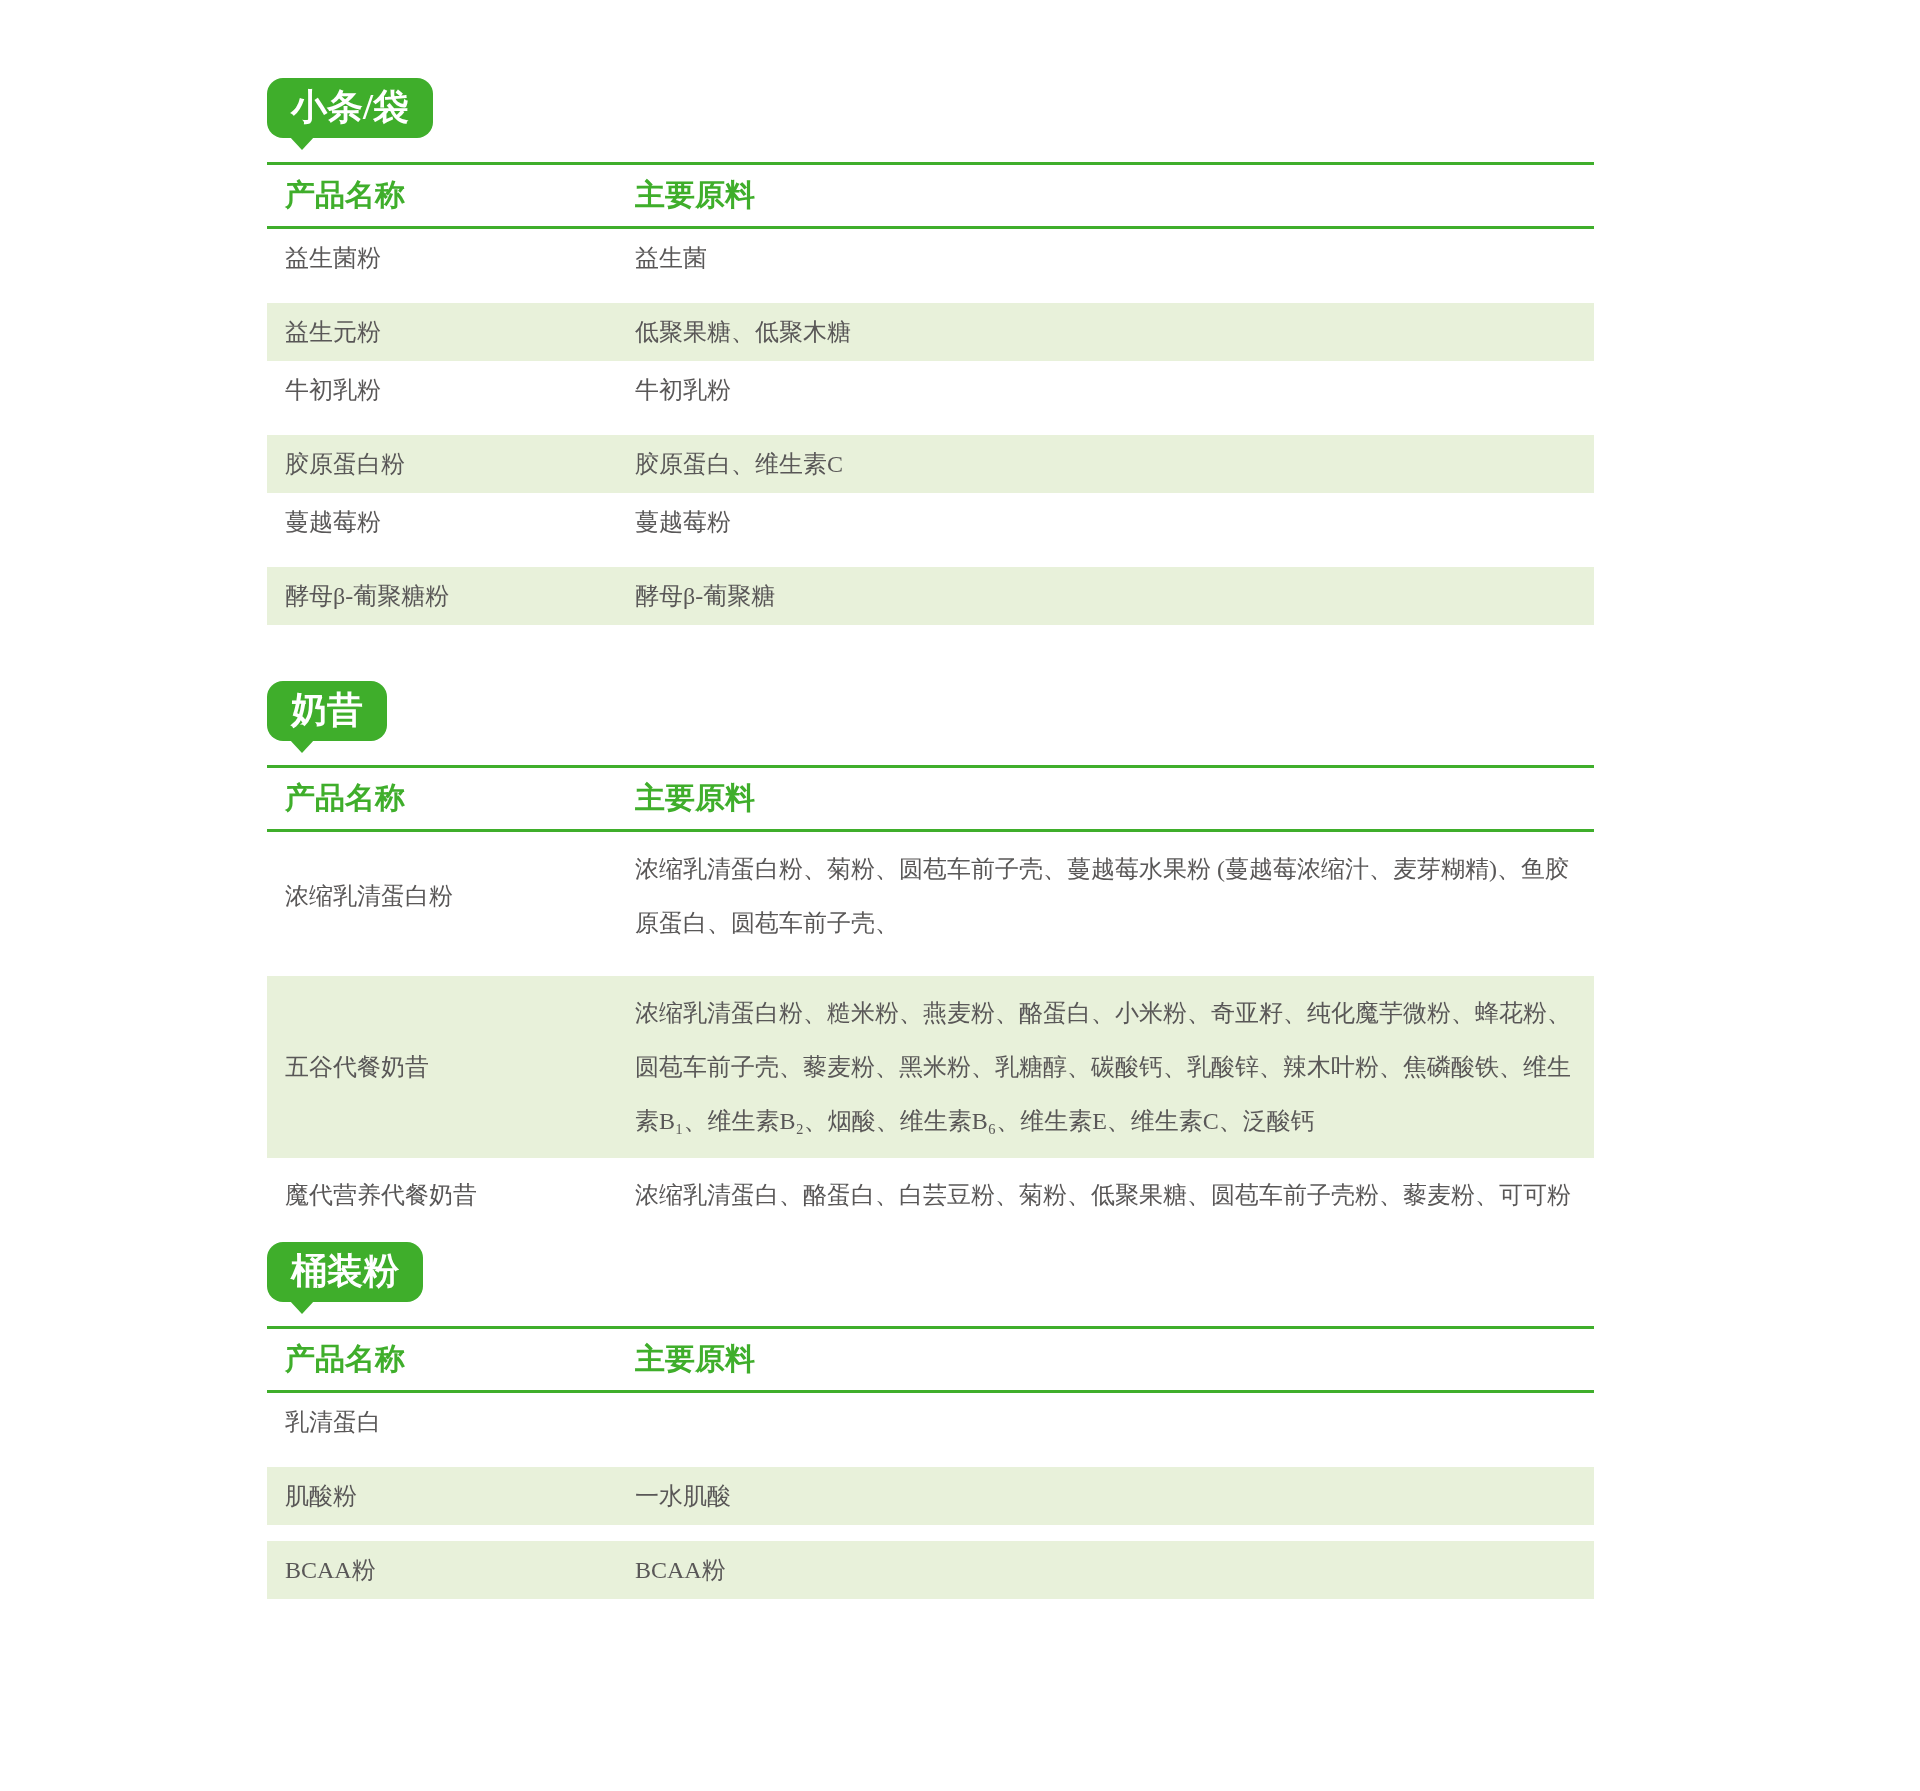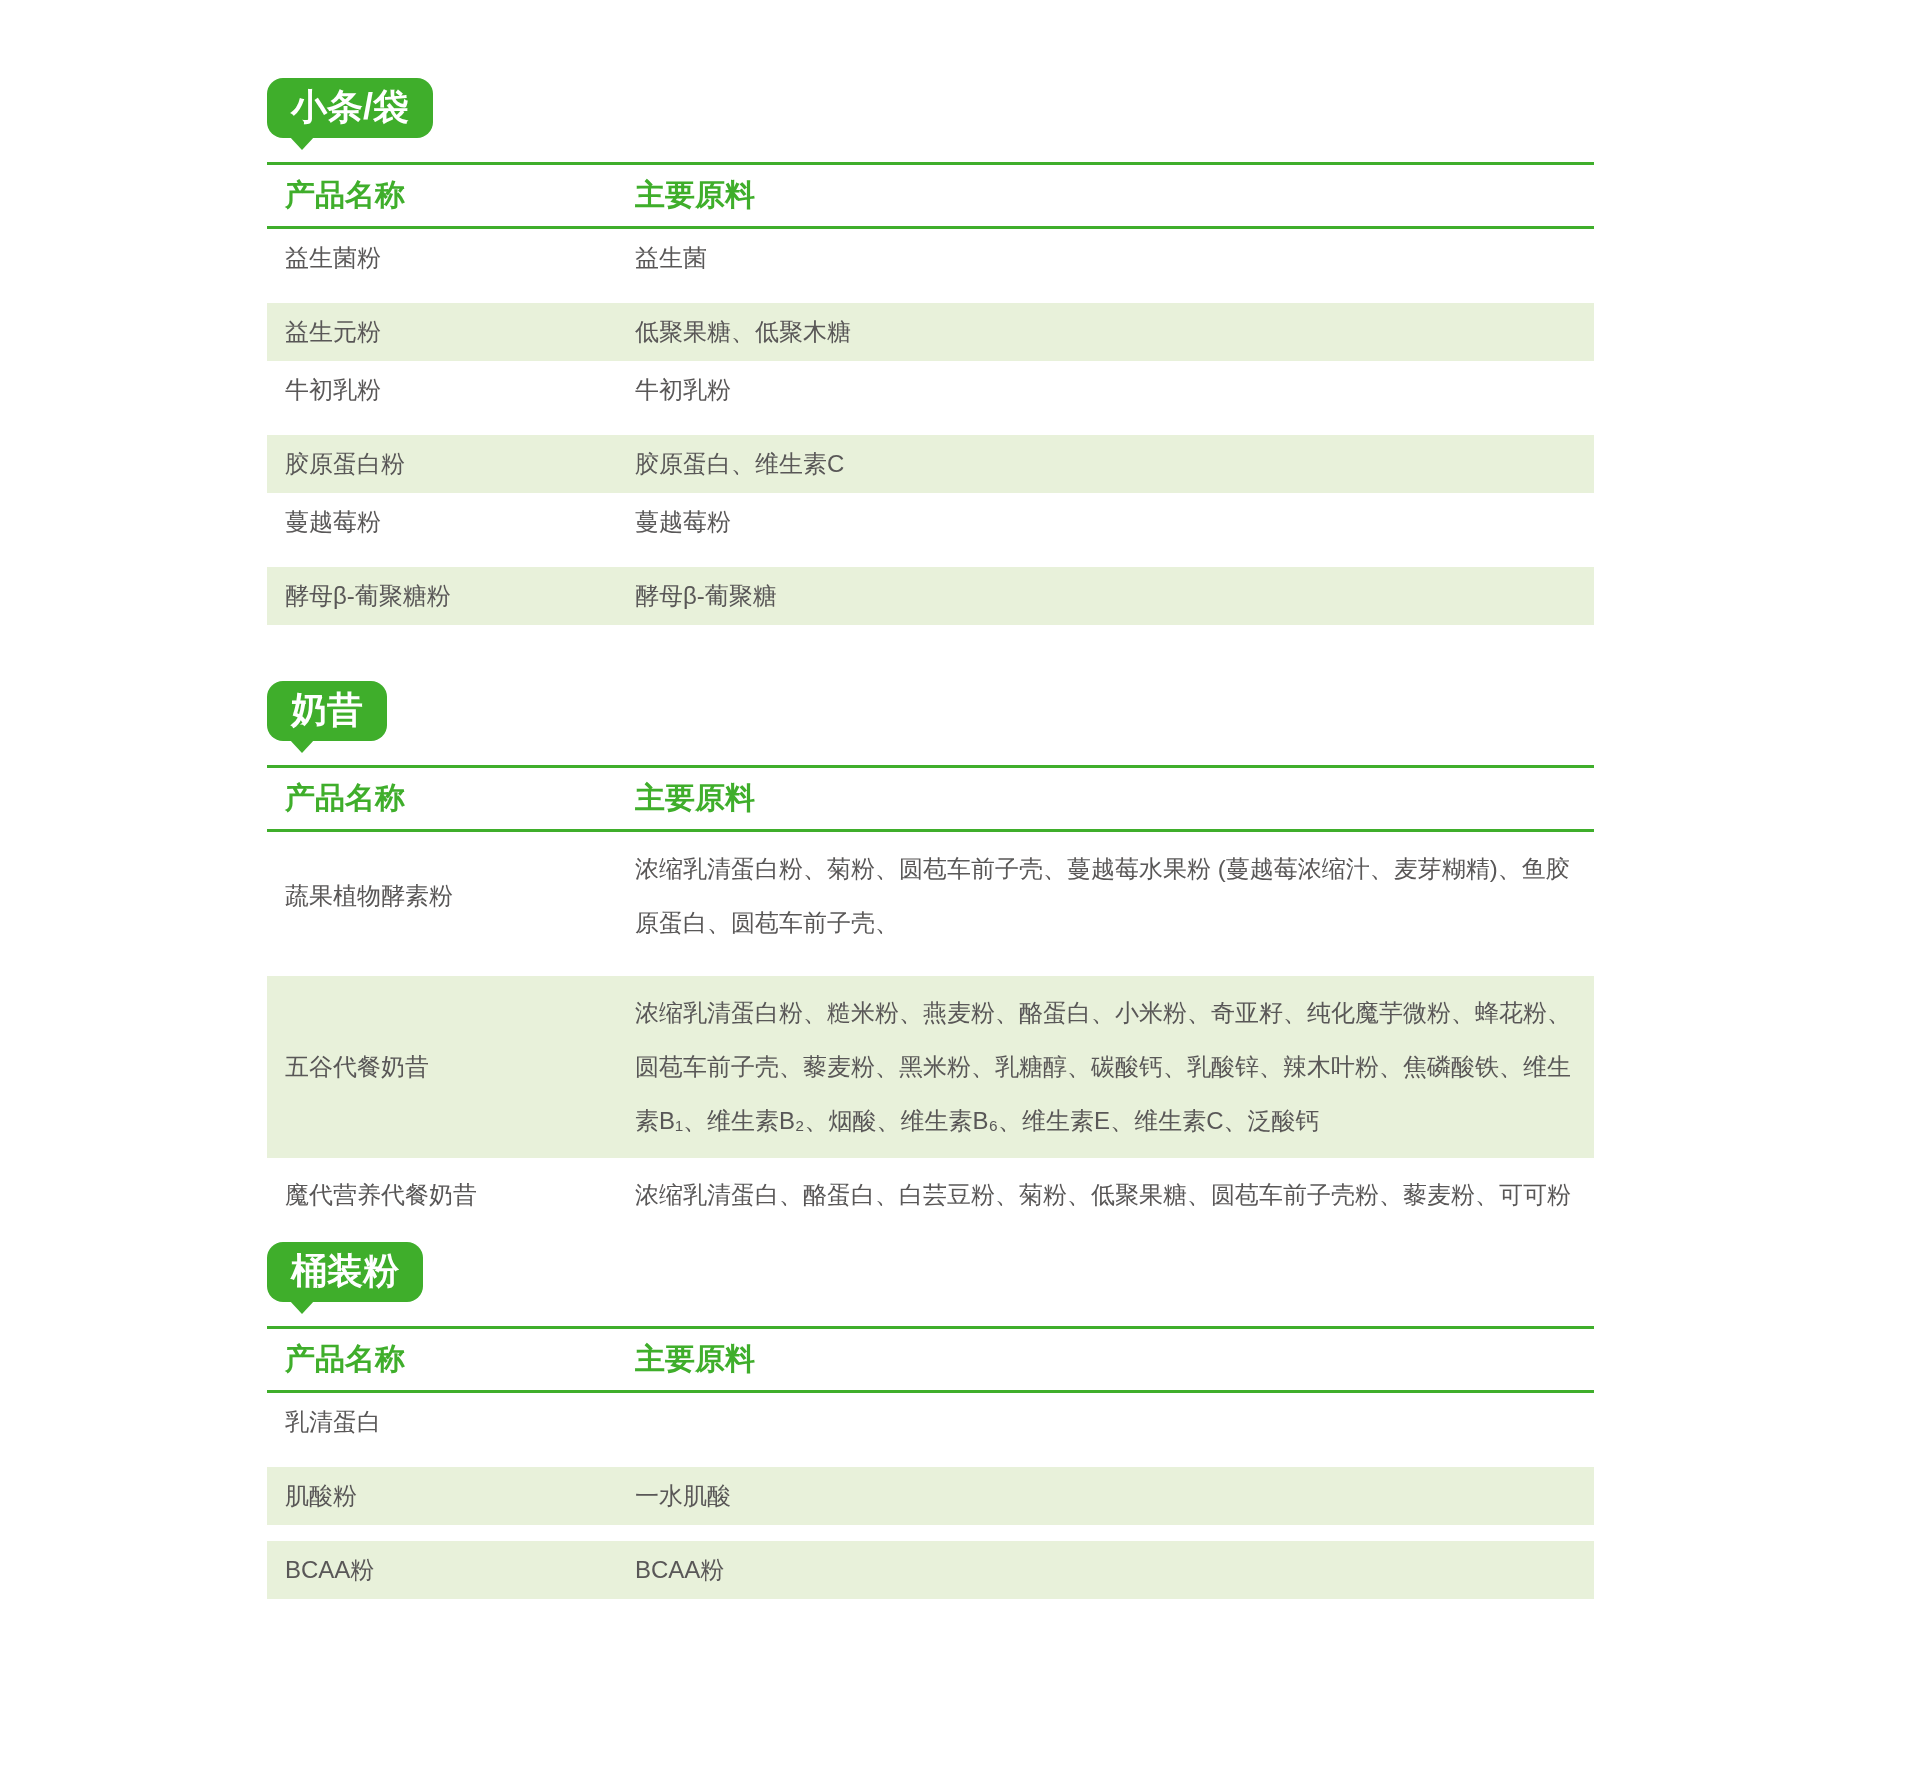--- a/index.html
+++ b/index.html
@@ -14,20 +14,21 @@
     width:1920px;
     height:1791px;
     background:#ffffff;
     overflow:hidden;
     font-family:"Liberation Sans","DejaVu Sans",sans-serif;
   }
   .content{
     width:1327px;
     margin-left:267px;
     padding-top:78px;
+    font-family:Liberation Serif, serif;
   }
   .section{ }
   .section:nth-of-type(2){ margin-top:56px; }
   .section:nth-of-type(3){ margin-top:10px; }
 
   .badge{
     position:relative;
     display:inline-block;
     background:var(--green);
     color:#ffffff;
@@ -145,21 +146,21 @@
     <div class="badge">
       <span class="badge-label">奶昔</span>
     </div>
     <div class="table">
       <div class="thead">
         <div class="cell name-col th">产品名称</div>
         <div class="cell ing-col th">主要原料</div>
       </div>
       <div class="tbody">
   <div class="row">
-    <div class="cell name-col td">蔬果植物酵素粉</div>
+    <div class="cell name-col td">浓缩乳清蛋白粉</div>
     <div class="cell ing-col td">浓缩乳清蛋白粉、菊粉、圆苞车前子壳、蔓越莓水果粉 (蔓越莓浓缩汁、麦芽糊精)、鱼胶原蛋白、圆苞车前子壳、</div>
   </div>
 
   <div class="row stripe">
     <div class="cell name-col td">五谷代餐奶昔</div>
     <div class="cell ing-col td">浓缩乳清蛋白粉、糙米粉、燕麦粉、酪蛋白、小米粉、奇亚籽、纯化魔芋微粉、蜂花粉、圆苞车前子壳、藜麦粉、黑米粉、乳糖醇、碳酸钙、乳酸锌、辣木叶粉、焦磷酸铁、维生素B₁、维生素B₂、烟酸、维生素B₆、维生素E、维生素C、泛酸钙</div>
   </div>
 
   <div class="row">
     <div class="cell name-col td">魔代营养代餐奶昔</div>

